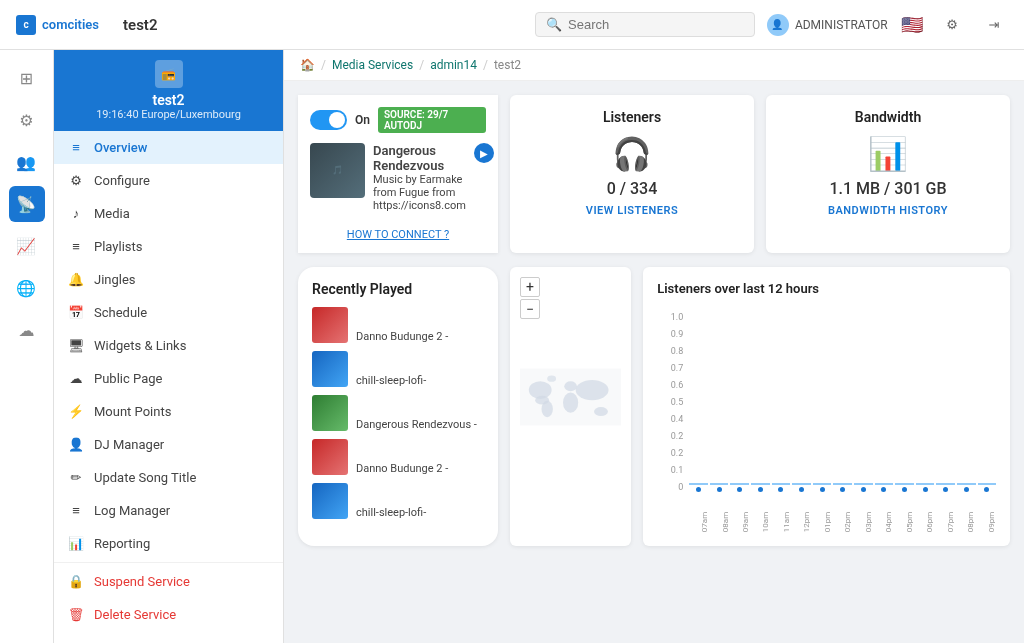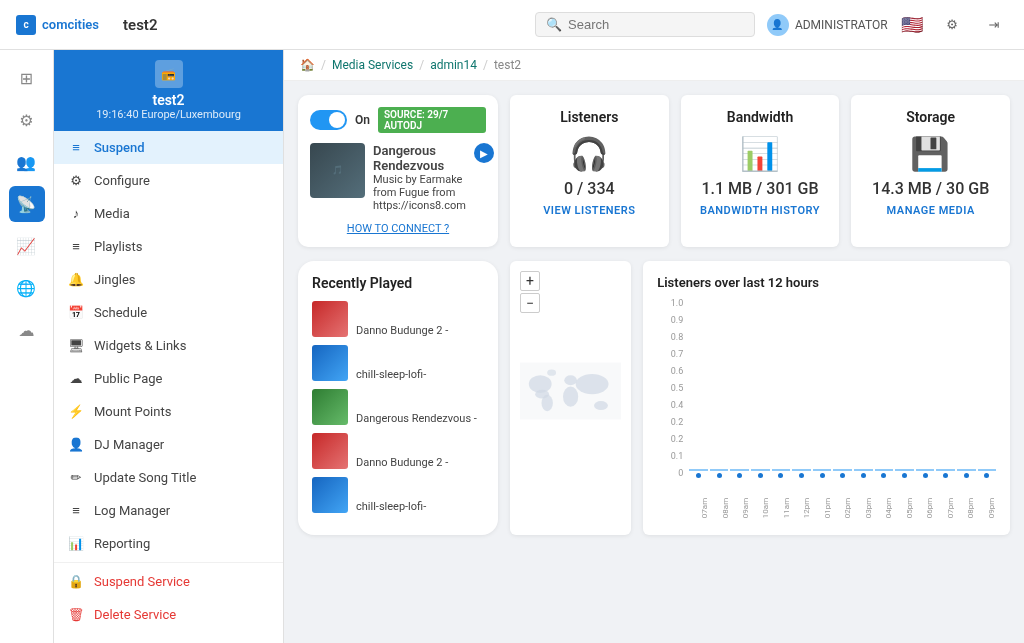--- a/index.html
+++ b/index.html
@@ -45,33 +45,33 @@
     .breadcrumb-sep { color: #ccc; }
 
     
     .main-content { flex: 1; overflow-y: auto; background: #f0f2f5; }
     .content-area { padding: 14px; }
 
     
     .top-row { display: flex; gap: 12px; margin-bottom: 14px; }
 
     
-    .stream-card { background: #fff; border-radius: 10px; padding: 12px; width: 200px; flex-shrink: 0; box-shadow: 0 1px 4px rgba(0,0,0,0.08); }
+    .stream-card { background: #fff; border-radius: 0; padding: 12px; width: 200px; flex-shrink: 0; box-shadow: 0 1px 4px rgba(0,0,0,0.08); }
     .stream-toggle-row { display: flex; align-items: center; gap: 8px; margin-bottom: 10px; }
     .toggle-on { display: flex; align-items: center; background: #2196f3; border-radius: 20px; padding: 2px; width: 40px; height: 20px; position: relative; cursor: pointer; }
     .toggle-knob { width: 16px; height: 16px; background: white; border-radius: 50%; margin-left: auto; }
     .on-label { font-size: 12px; font-weight: 600; color: #333; }
     .source-badge { background: #4caf50; color: white; font-size: 10px; padding: 2px 6px; border-radius: 3px; font-weight: 600; }
     .now-playing { display: flex; gap: 8px; align-items: flex-start; }
     .np-thumb { width: 55px; height: 55px; background: #263238; border-radius: 4px; flex-shrink: 0; display: flex; align-items: center; justify-content: center; font-size: 20px; color: #888; overflow: hidden; }
     .np-thumb-inner { width: 55px; height: 55px; background: linear-gradient(135deg, #37474f, #546e7a); display: flex; align-items: center; justify-content: center; color: white; font-size: 8px; text-align: center; padding: 3px; }
     .np-info { font-size: 11px; color: #444; }
     .np-title { font-weight: 600; font-size: 13px; }
     .np-play { width: 20px; height: 20px; background: #1976d2; border-radius: 50%; display: flex; align-items: center; justify-content: center; color: white; font-size: 10px; margin-left: auto; flex-shrink: 0; cursor: pointer; }
-    .how-to { color: #1976d2; font-size: 11px; text-align: center; margin-top: 10px; cursor: pointer; text-decoration: underline; }
+    .how-to { color: #1976d2; font-size: 11px; text-align: center; margin-top: 16px; cursor: pointer; text-decoration: underline; }
 
     
     .stat-card { background: #fff; border-radius: 6px; padding: 14px; flex: 1; box-shadow: 0 1px 4px rgba(0,0,0,0.08); text-align: center; }
     .stat-title { font-size: 14px; font-weight: 600; margin-bottom: 10px; color: #222; }
     .stat-icon { font-size: 32px; color: #666; margin-bottom: 6px; }
     .stat-value { font-size: 16px; font-weight: 500; color: #333; margin-bottom: 6px; }
     .stat-link { color: #1976d2; font-size: 11px; font-weight: 600; cursor: pointer; text-transform: uppercase; letter-spacing: 0.5px; }
 
     
     .bottom-row { display: flex; gap: 12px; }
@@ -86,21 +86,21 @@
     
     .map-card { background: #fff; border-radius: 6px; padding: 10px; flex: 1; box-shadow: 0 1px 4px rgba(0,0,0,0.08); position: relative; min-height: 260px; }
     .map-controls { position: absolute; top: 10px; left: 10px; display: flex; flex-direction: column; gap: 2px; z-index: 2; }
     .map-btn { width: 20px; height: 20px; background: #fff; border: 1px solid #ccc; display: flex; align-items: center; justify-content: center; cursor: pointer; font-size: 14px; border-radius: 2px; }
 
     
     .world-map-container { width: 100%; height: 240px; display: flex; align-items: center; justify-content: center; }
 
     
     .chart-card { background: #fff; border-radius: 6px; padding: 14px; flex: 1.2; box-shadow: 0 1px 4px rgba(0,0,0,0.08); }
-    .chart-title { font-size: 13px; font-weight: 600; margin-bottom: 8px; color: #222; }
+    .chart-title { font-size: 13px; font-weight: 600; margin-bottom: 16px; color: #222; }
     .chart-area { height: 200px; position: relative; }
     .chart-y-labels { position: absolute; left: 0; top: 0; bottom: 20px; width: 30px; display: flex; flex-direction: column; justify-content: space-between; align-items: flex-end; }
     .chart-y-label { font-size: 9px; color: #999; padding-right: 4px; }
     .chart-inner { position: absolute; left: 32px; right: 0; top: 0; bottom: 20px; }
     .chart-bars { display: flex; align-items: flex-end; height: 100%; gap: 2px; }
     .chart-bar-col { display: flex; flex-direction: column; align-items: center; flex: 1; height: 100%; }
     .chart-bar { width: 100%; background: #e3f2fd; border-top: 2px solid #90caf9; margin-top: auto; }
     .chart-dot { width: 5px; height: 5px; background: #1976d2; border-radius: 50%; margin-top: 2px; }
     .chart-x-labels { display: flex; padding-left: 32px; }
     .chart-x-label { flex: 1; font-size: 8px; color: #999; text-align: center; transform: rotate(-90deg); transform-origin: center; height: 20px; display: flex; align-items: flex-end; justify-content: center; }
@@ -152,21 +152,21 @@
 
   <div class="nav-sidebar">
     <div class="station-header">
       <div class="station-icon">📻</div>
       <div class="station-name">test2</div>
       <div class="station-time">19:16:40 Europe/Luxembourg</div>
     </div>
 
     <div class="nav-item active">
       <span class="nav-icon">≡</span>
-      <span>Suspend</span>
+      <span>Overview</span>
     </div>
     <div class="nav-item">
       <span class="nav-icon">⚙</span>
       <span>Configure</span>
     </div>
     <div class="nav-item">
       <span class="nav-icon">♪</span>
       <span>Media</span>
     </div>
     <div class="nav-item">
@@ -268,26 +268,20 @@
           <div class="stat-link">VIEW LISTENERS</div>
         </div>
 
         <div class="stat-card">
           <div class="stat-title">Bandwidth</div>
           <div class="stat-icon">📊</div>
           <div class="stat-value">1.1 MB / 301 GB</div>
           <div class="stat-link">BANDWIDTH HISTORY</div>
         </div>
 
-        <div class="stat-card">
-          <div class="stat-title">Storage</div>
-          <div class="stat-icon">💾</div>
-          <div class="stat-value">14.3 MB / 30 GB</div>
-          <div class="stat-link">MANAGE MEDIA</div>
-        </div>
       </div>
 
       <div class="bottom-row">
 
         <div class="recently-played">
           <div class="section-title">Recently Played</div>
           <div class="track-item">
             <div class="track-thumb thumb-1"></div>
             <span class="track-name">Danno Budunge 2 -</span>
           </div>

